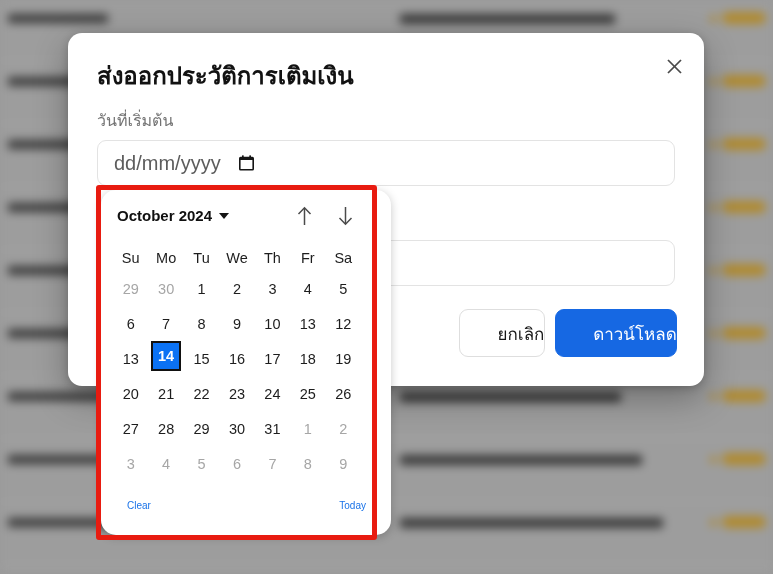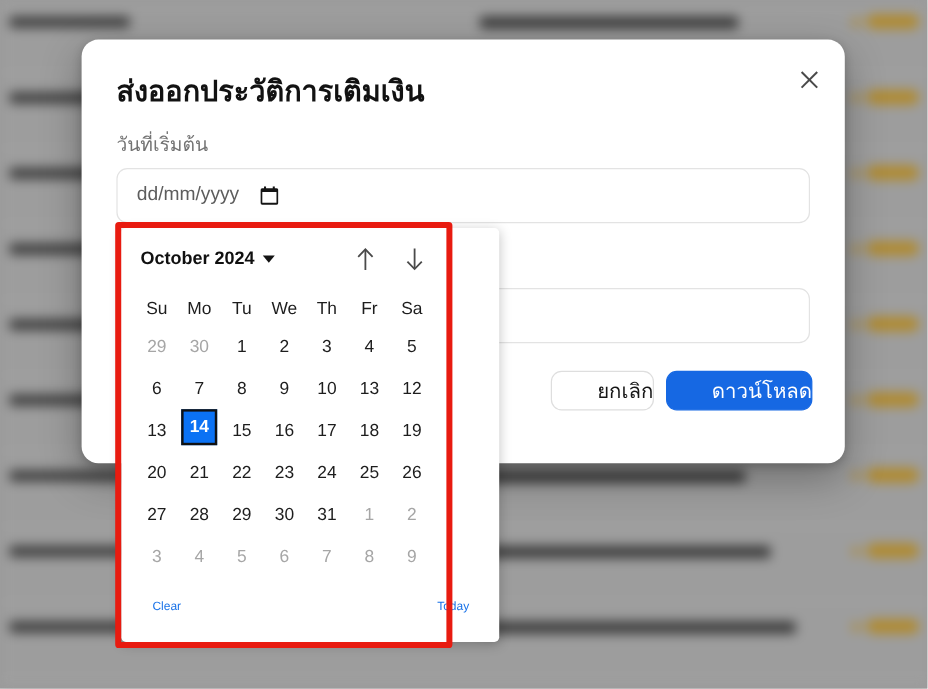--- a/index.html
+++ b/index.html
@@ -135,32 +135,32 @@
   .text-input.start {
     left: 29px;
     top: 107px;
     width: 578px;
   }
   .text-input.end {
     left: 29px;
     top: 207px;
     width: 578px;
   }
-  .ph { color: #5d5d5d; font-size: 16px; }
+  .ph { color: #5d5d5d; font-size: 20px; }
   .cal-picker-icon {
     margin-left: 18px;
     display: flex;
     align-items: center;
   }
 
   
   .btn {
     position: absolute;
     box-sizing: border-box;
-    height: 33px;
+    height: 48px;
     border-radius: 9px;
     display: flex;
     align-items: center;
     justify-content: center;
     font-size: 17px;
     cursor: pointer;
     white-space: nowrap;
     padding-left: 38px;
   }
   .btn-cancel {
@@ -192,24 +192,24 @@
     box-sizing: border-box;
     pointer-events: none;
     z-index: 40;
   }
 
   
   .datepicker {
     position: absolute;
     left: 101px;
     top: 190px;
-    width: 315px;
+    width: 290px;
     height: 345px;
     background: #ffffff;
-    border-radius: 4px;
+    border-radius: 15px;
     box-shadow: 0 2px 10px rgba(0,0,0,0.22);
     z-index: 30;
     box-sizing: border-box;
   }
 
   .dp-header {
     position: relative;
     height: 48px;
   }
   .dp-month {

